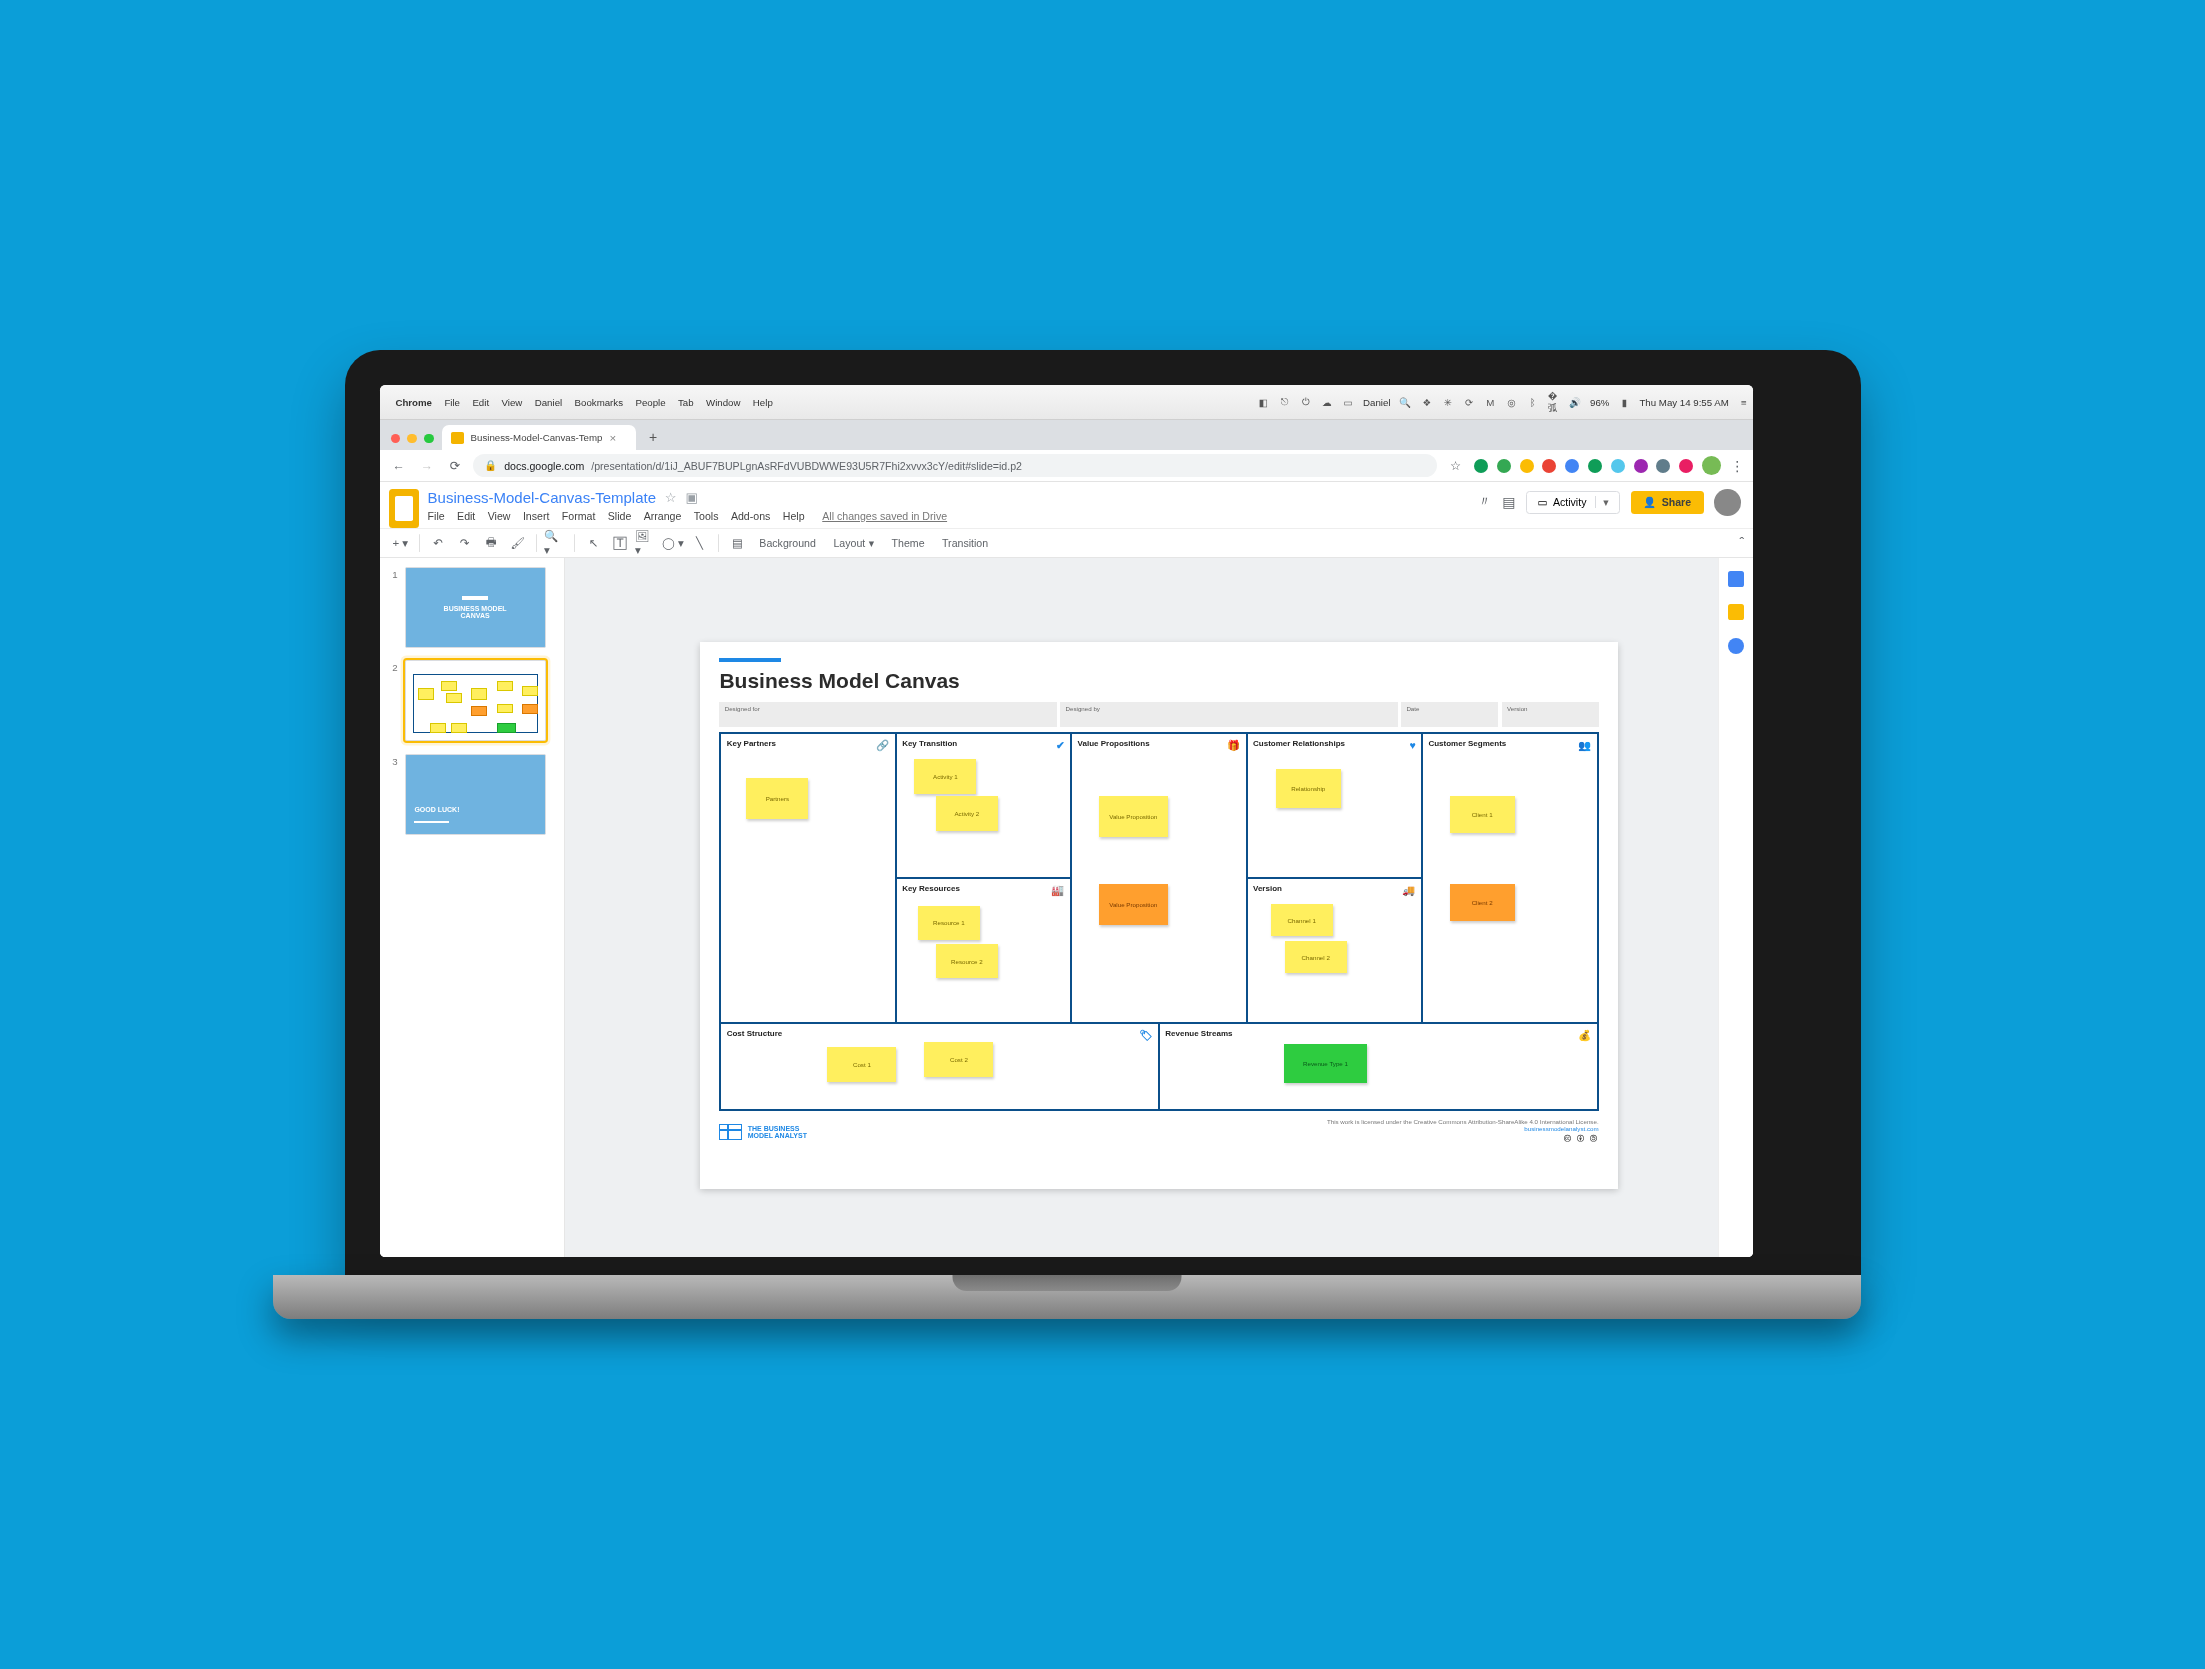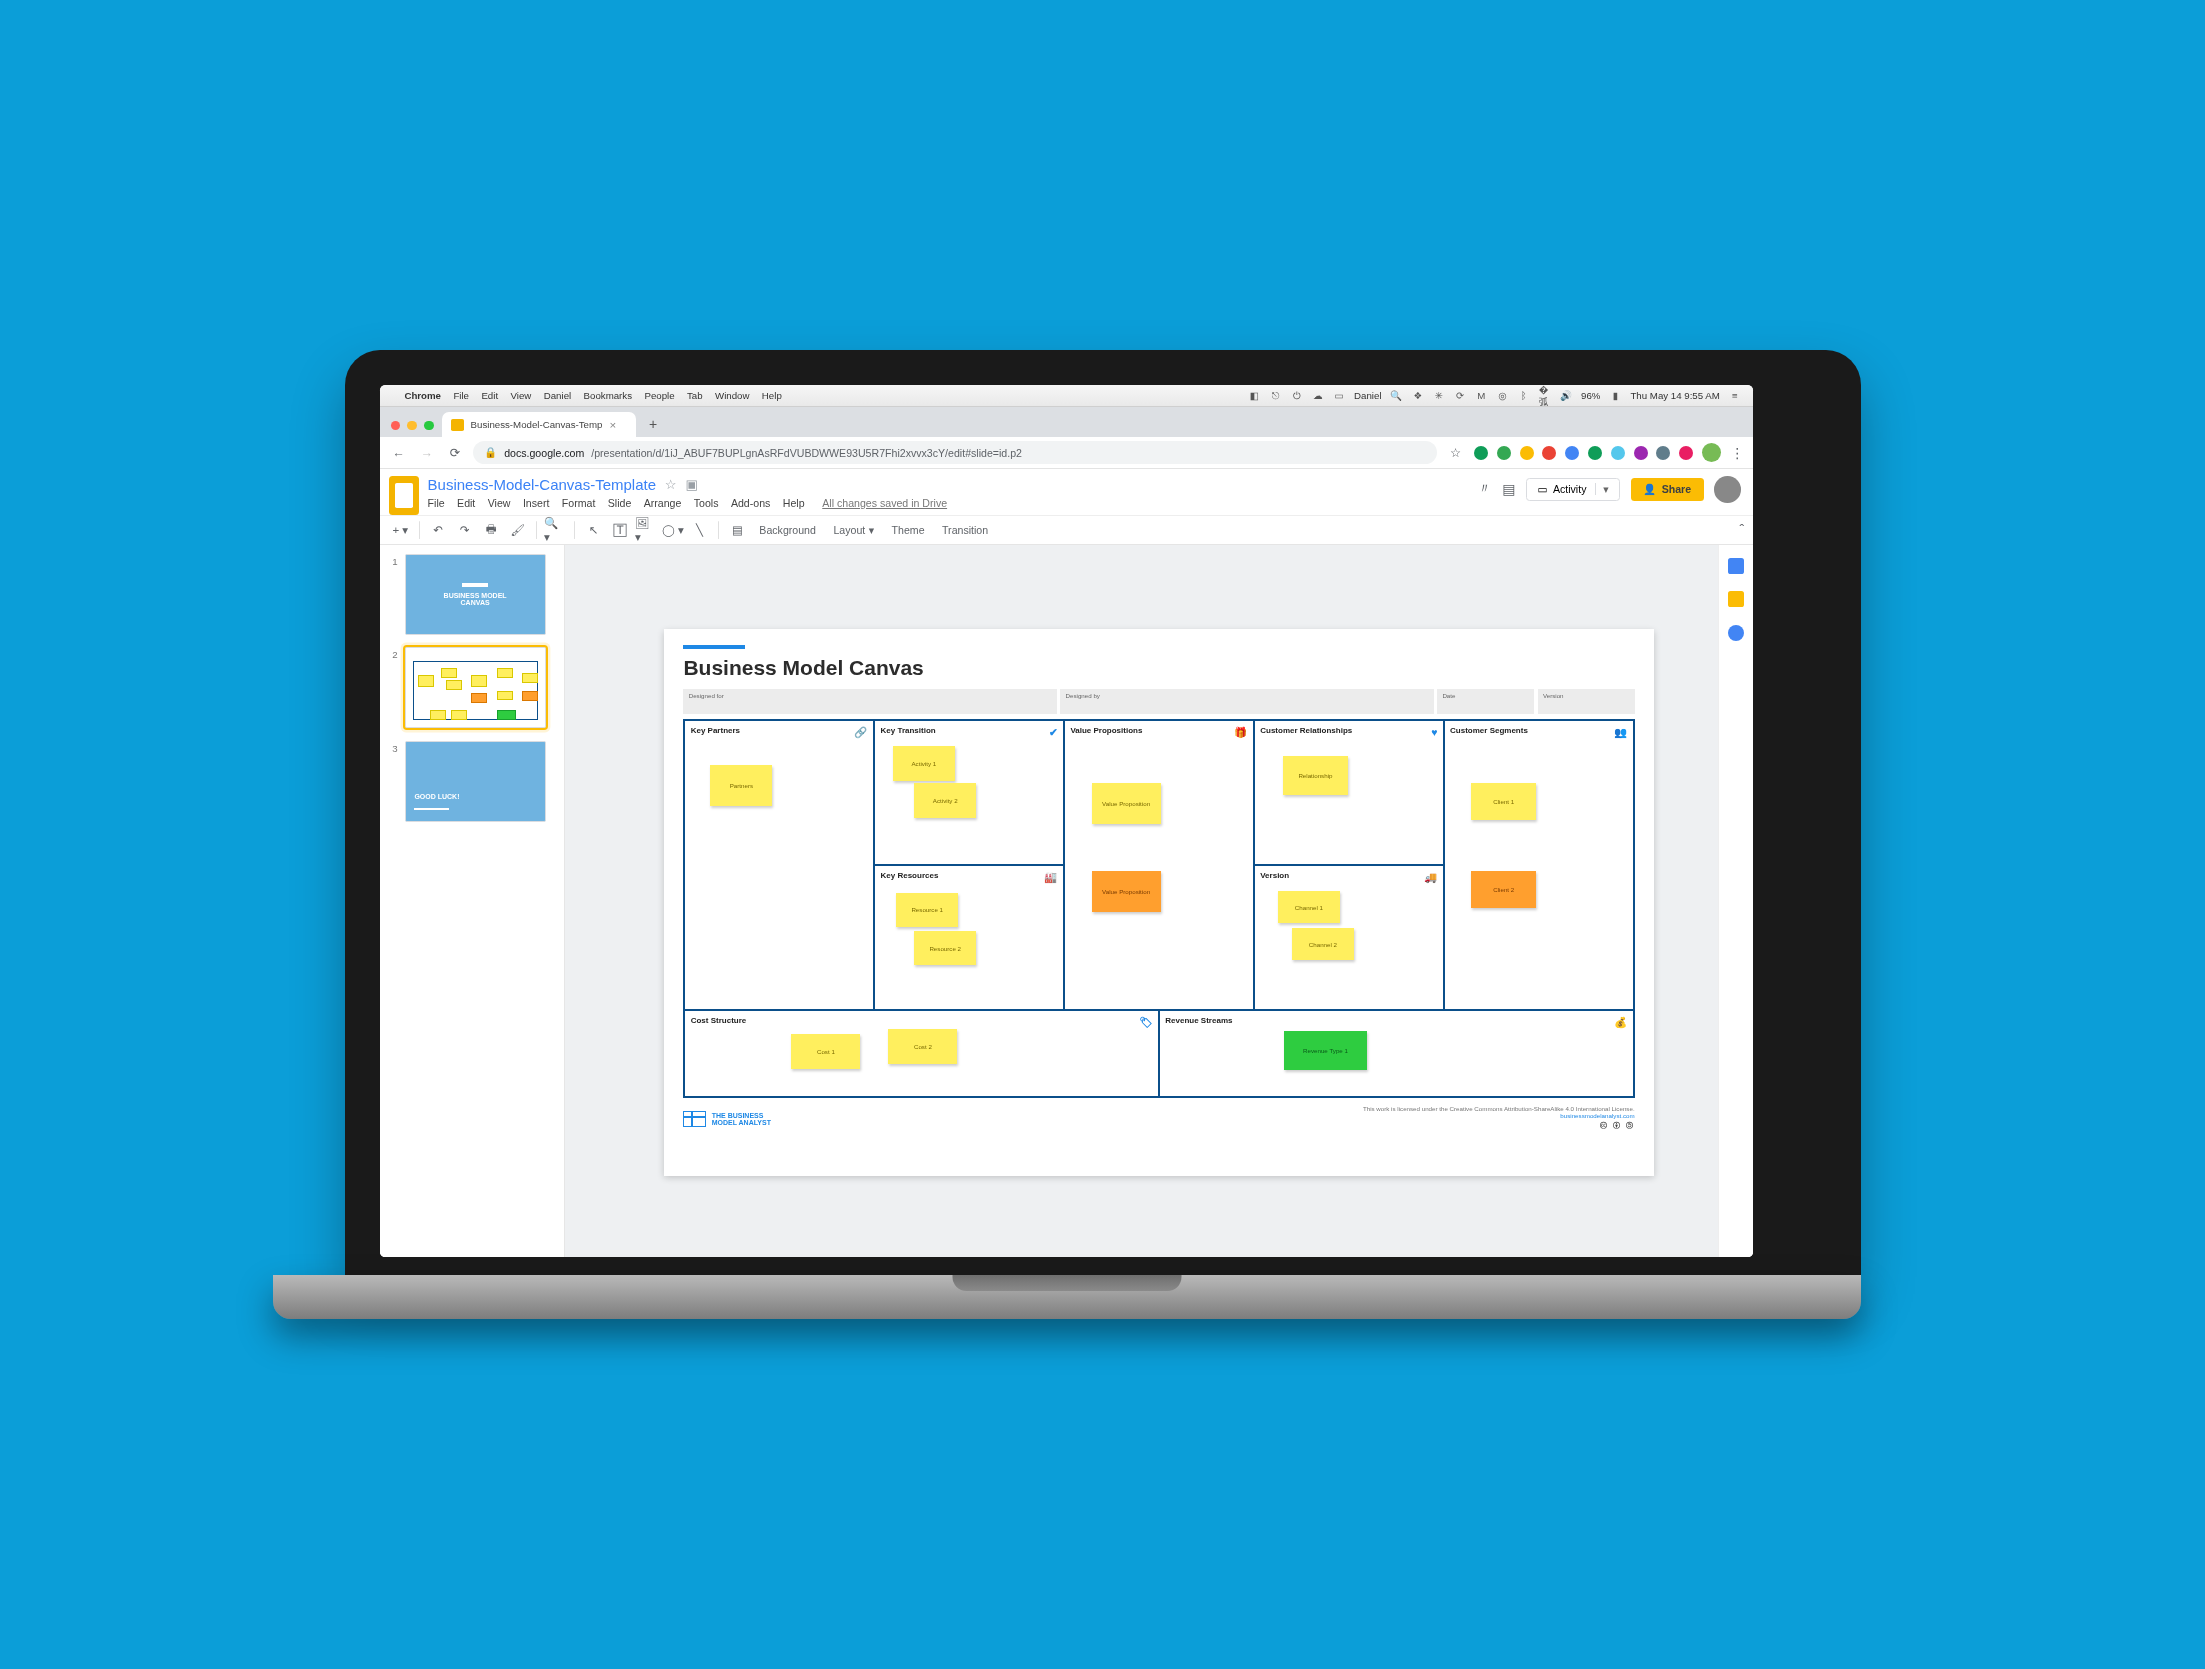--- a/index.html
+++ b/index.html
@@ -6,21 +6,21 @@
 body { background:#0b9ed8; width:2206px; height:1669px; display:flex; align-items:center; justify-content:center; }
 
 
 .laptop { position:relative; }
 .screen-bezel { background:#1a1a1a; border-radius:35px 35px 0 0; padding:35px 35px 17.6px 35px; box-shadow:0 26.5px 53px rgba(0,0,0,.3); }
 .screen { width:1373px; height:872px; background:#fff; border-radius:5.3px; overflow:hidden; position:relative; }
 .laptop-base { height:44px; background:linear-gradient(#b9b9b9,#7d7d7d); border-radius:0 0 17.6px 17.6px; width:1588px; margin-left:-72px; position:relative; box-shadow:0 17.6px 35px rgba(0,0,0,.4); }
 .laptop-base::before { content:""; position:absolute; left:50%; top:0; transform:translateX(-50%); width:229px; height:16px; background:linear-gradient(#6e6e6e,#8a8a8a); border-radius:0 0 14px 14px; }
 
 
-.mac-menubar { height:22px; background:linear-gradient(#f6f6f6,#e9e9e9); border-bottom:0.9px solid #cfcfcf; display:flex; align-items:center; font-size:9.7px; color:#333; padding:0 12px; justify-content:space-between; }
+.mac-menubar { height:35px; background:linear-gradient(#f6f6f6,#e9e9e9); border-bottom:0.9px solid #cfcfcf; display:flex; align-items:center; font-size:9.7px; color:#333; padding:0 3px; justify-content:space-between; }
 .mac-left { display:flex; gap:12.4px; align-items:center; }
 .mac-left .apple { font-size:11.5px; }
 .mac-left span.bold { font-weight:700; }
 .mac-right { display:flex; gap:8.8px; align-items:center; font-size:9.7px; }
 .mac-right .ico { width:12.4px; height:12.4px; display:inline-flex; align-items:center; justify-content:center; color:#555; }
 
 
 .chrome-tabs { height:30px; background:#dcdfe3; display:flex; align-items:flex-end; padding-left:7px; }
 .traffic { display:flex; gap:7px; align-items:center; padding:0 8.8px 7px 3.5px; }
 .traffic .dot { width:9.7px; height:9.7px; border-radius:50%; }
@@ -75,21 +75,21 @@
 .thumb.blue { background:#6fb3e0; display:flex; align-items:center; justify-content:center; flex-direction:column; color:#fff; font-size:7px; font-weight:700; text-align:center; }
 .thumb.blue2 { background:#6fb3e0; }
 .thumb.canvas { padding:3.5px; }
 .mini-canvas { width:100%; height:100%; position:relative; }
 .mini-box { position:absolute; background:#ffef5e; border:0.9px solid #d9c700; }
 .mini-box.orange{background:#ff9f2e;border-color:#d97700}
 .mini-box.green{background:#2ecc40;border-color:#18a02c}
 
 .canvas-area { flex:1; display:flex; flex-direction:column; background:#eef0f2; position:relative; }
 .slide-stage { flex:1; display:flex; align-items:center; justify-content:center; padding:17.6px; }
-.slide { width:990px; height:547px; background:#fff; box-shadow:0 1.8px 7px rgba(0,0,0,.2); position:relative; padding:16px 19.4px; }
+.slide { width:918px; height:547px; background:#fff; box-shadow:0 1.8px 7px rgba(0,0,0,.2); position:relative; padding:16px 19.4px; }
 
 .slide-accent { width:62px; height:4.4px; background:#1e88e5; margin-bottom:7px; }
 .slide-title { font-size:21px; font-weight:700; color:#2c2c2c; margin-bottom:8.8px; }
 .meta-row { display:flex; gap:3.5px; margin-bottom:5.3px; }
 .meta-cell { flex:1; background:#ececec; height:25px; padding:2.6px 5.3px; font-size:6.2px; color:#666; }
 .meta-cell.sm{flex:0 0 97px}
 
 
 .bmc { border:1.8px solid #0b4f8a; display:grid; grid-template-columns:repeat(10,1fr); grid-template-rows:1fr 1fr .6fr; height:379px; }
 .bmc .cell { border:0.9px solid #0b4f8a; padding:4.4px 5.3px; position:relative; }

